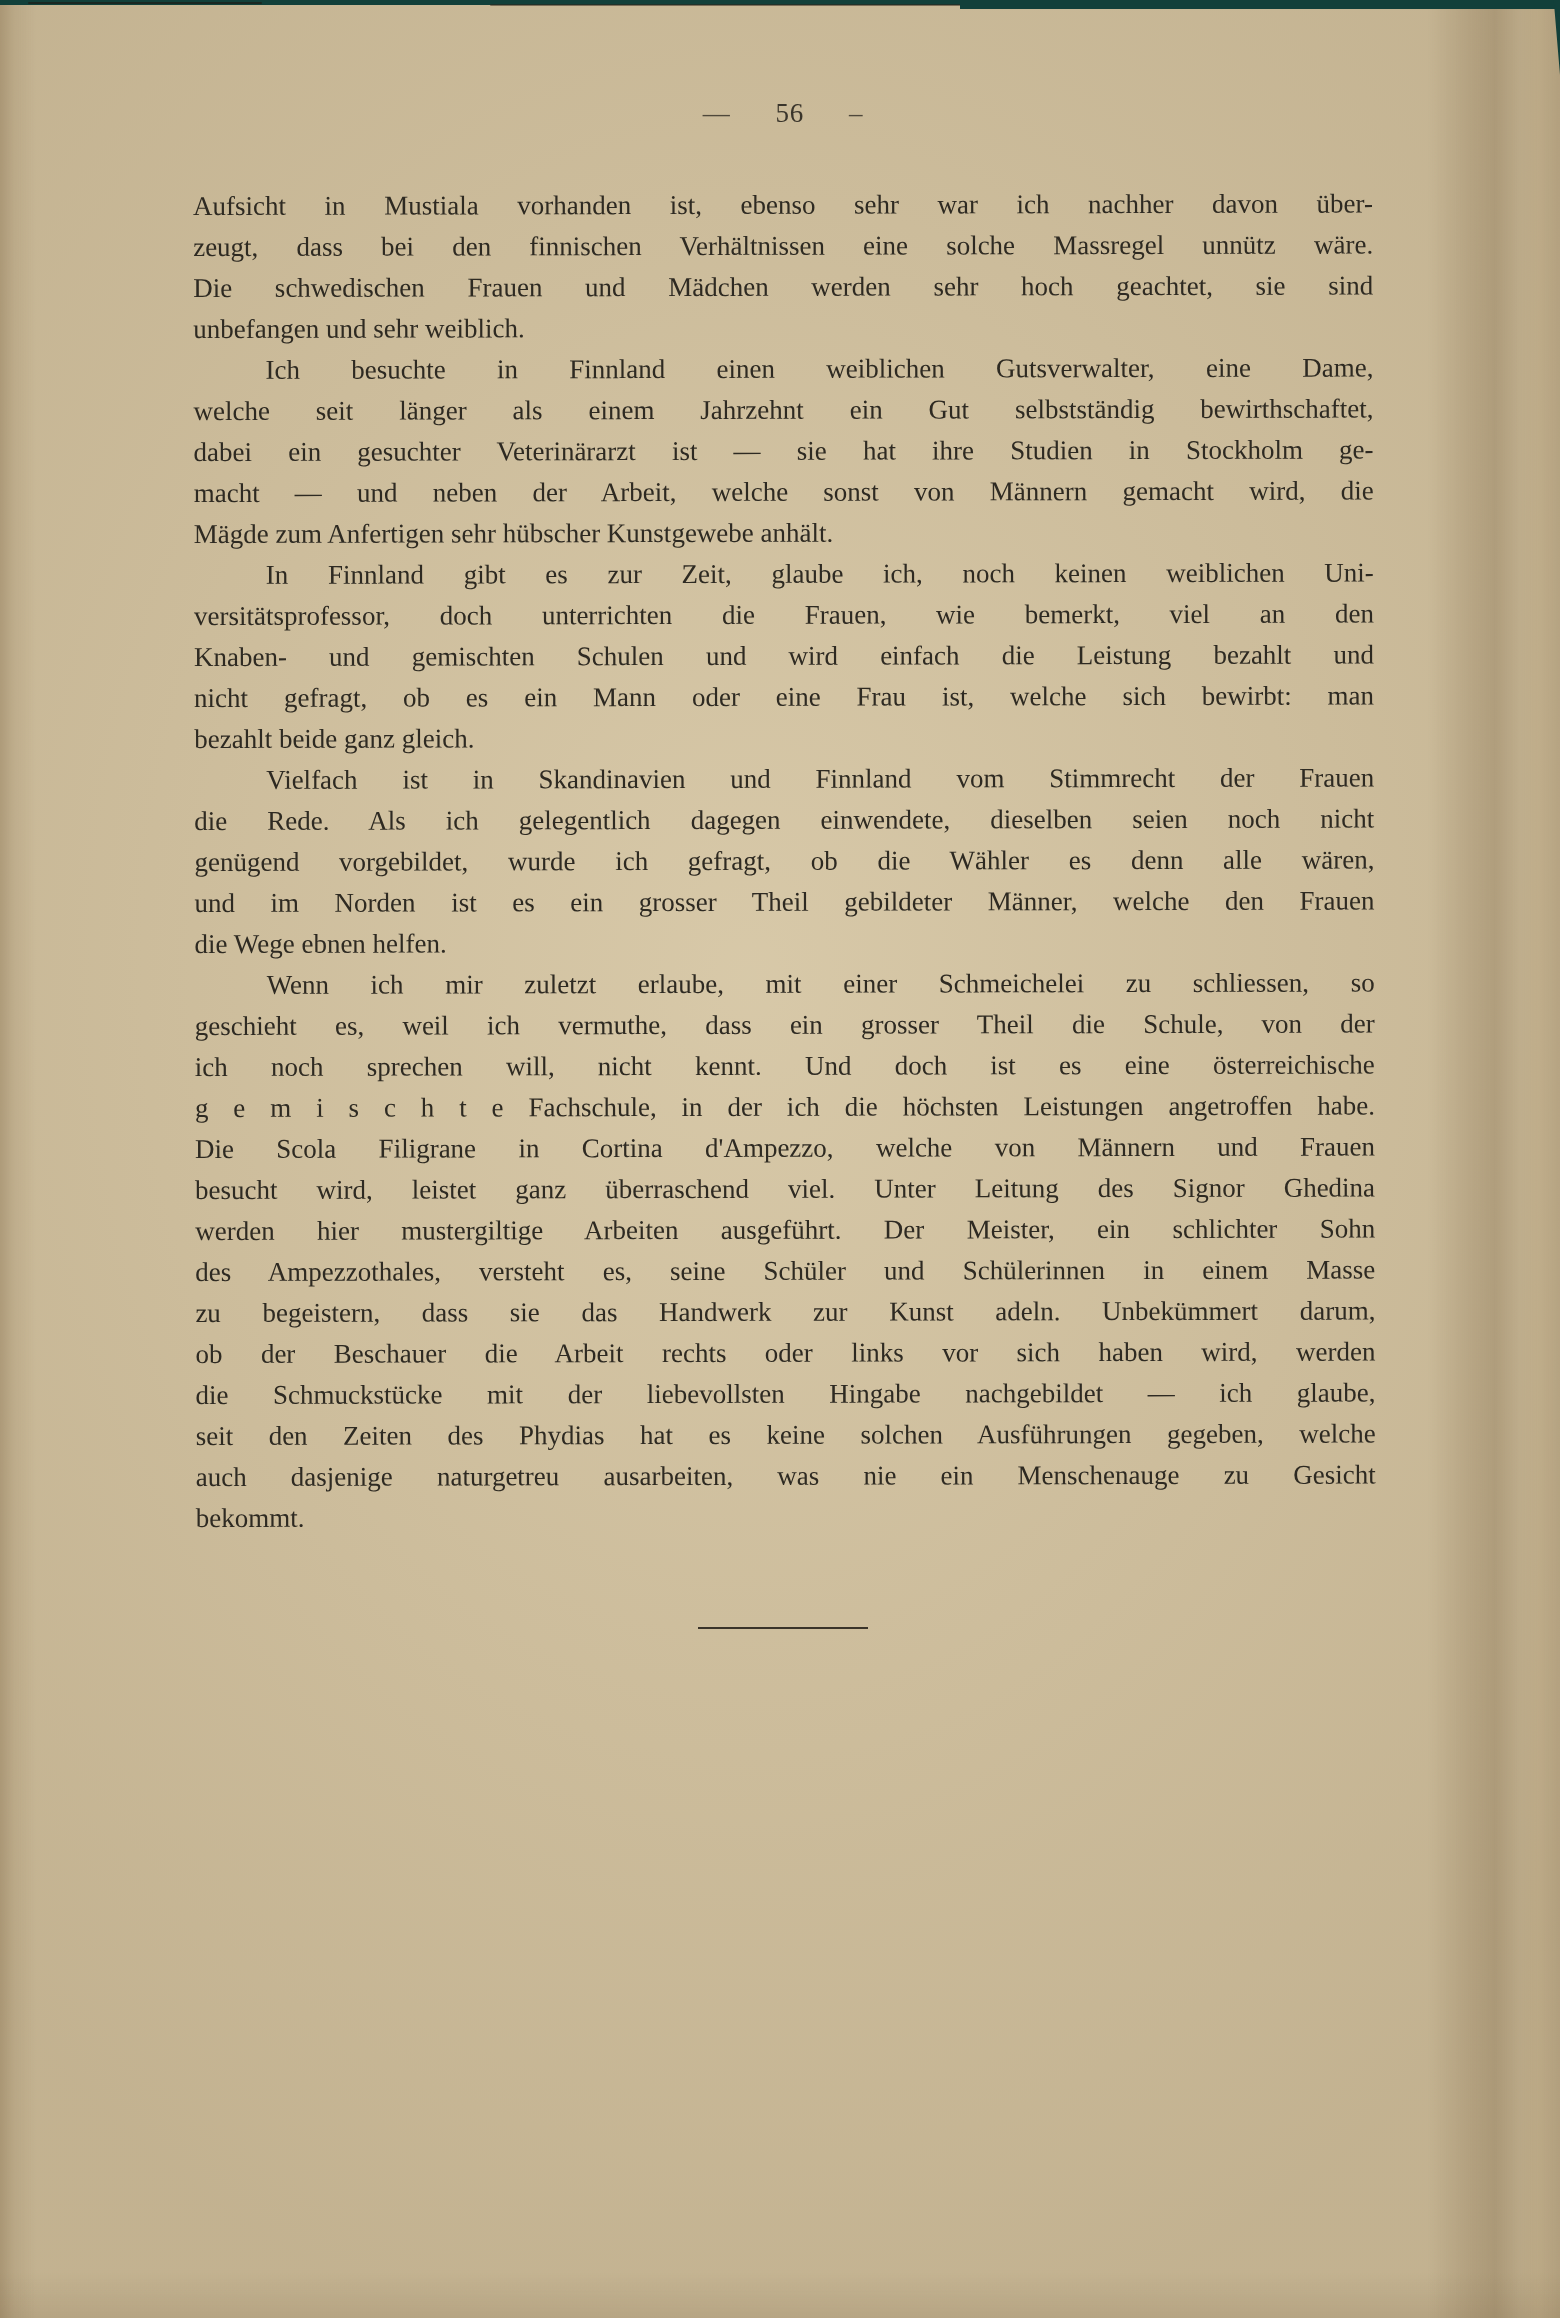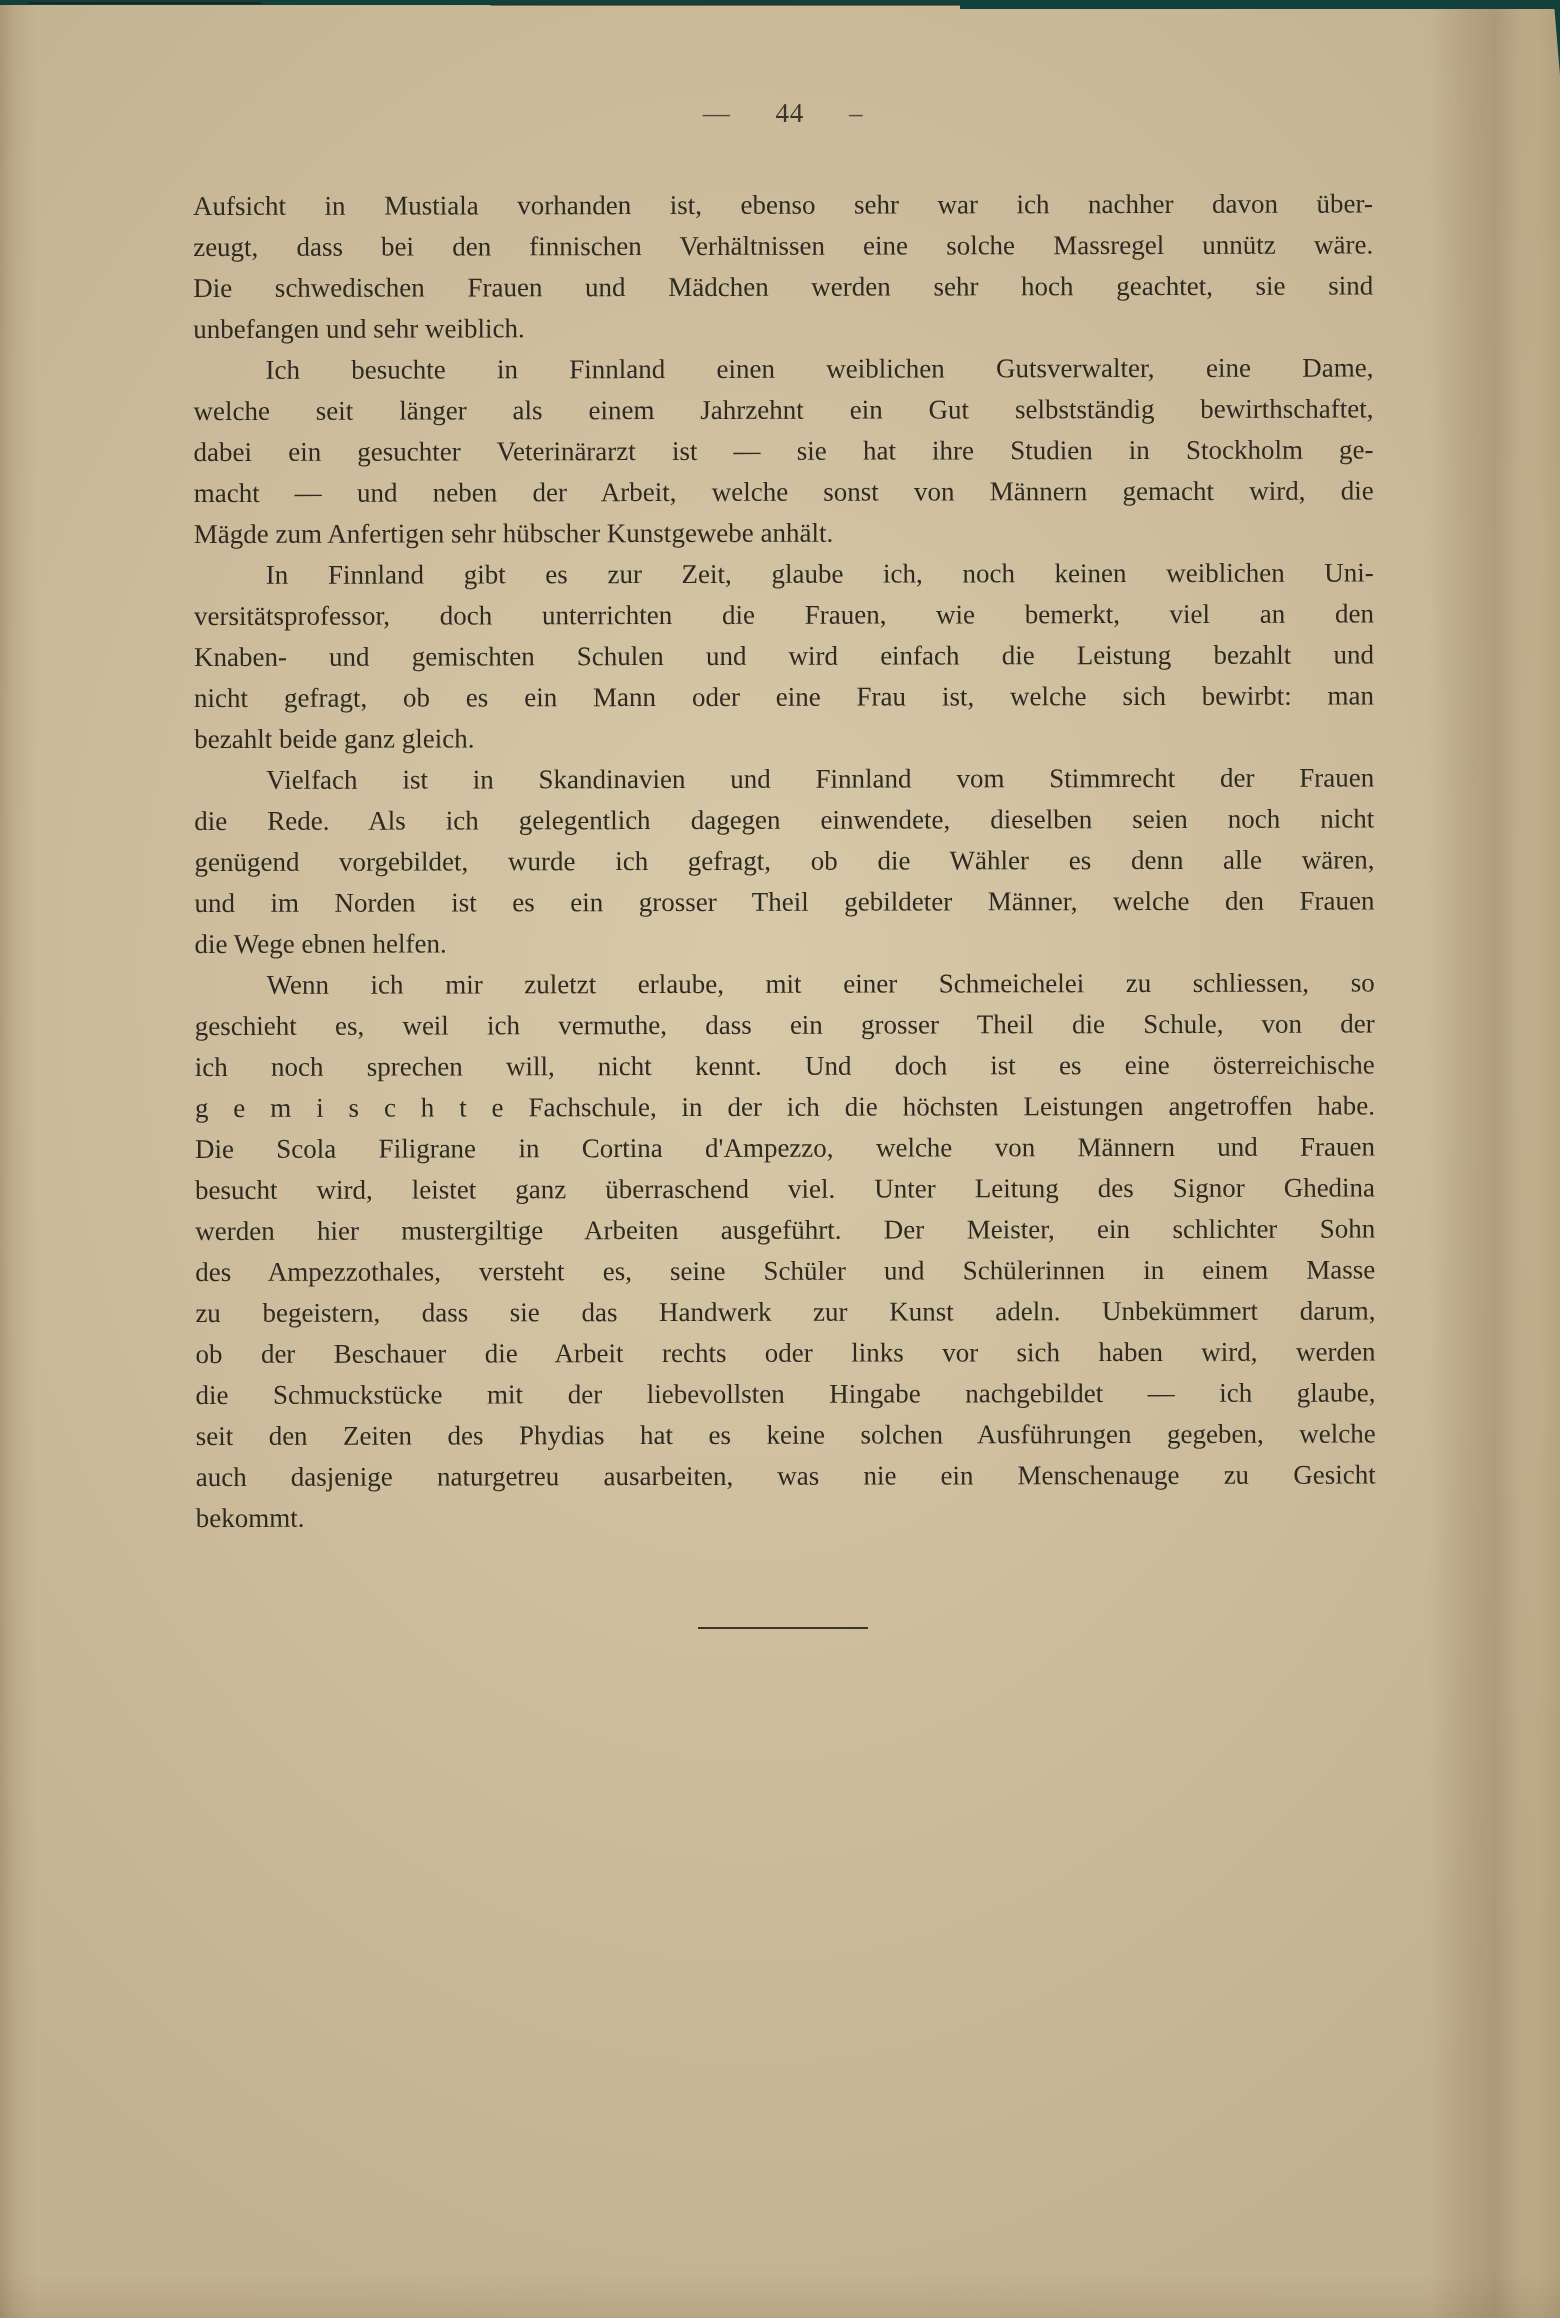--- a/index.html
+++ b/index.html
@@ -92,21 +92,21 @@
 <div class="scan-wrap">
   <div class="paper"></div>
 
   <div class="top-hairline-left"></div>
   <div class="top-hairline-center"></div>
   <div class="top-edge-backdrop"></div>
   <div class="corner-backdrop"></div>
 
   <div class="page-number">
     <span class="dash">—</span>
-    <span class="num">44</span>
+    <span class="num">56</span>
     <span class="dash">–</span>
   </div>
 
   <div class="text-body">
       <div class="paragraph">
         <div class="line">Aufsicht in Mustiala vorhanden ist, ebenso sehr war ich nachher davon über-</div>
         <div class="line">zeugt, dass bei den finnischen Verhältnissen eine solche Massregel unnütz wäre.</div>
         <div class="line">Die schwedischen Frauen und Mädchen werden sehr hoch geachtet, sie sind</div>
         <div class="line last">unbefangen und sehr weiblich.</div>
       </div>

